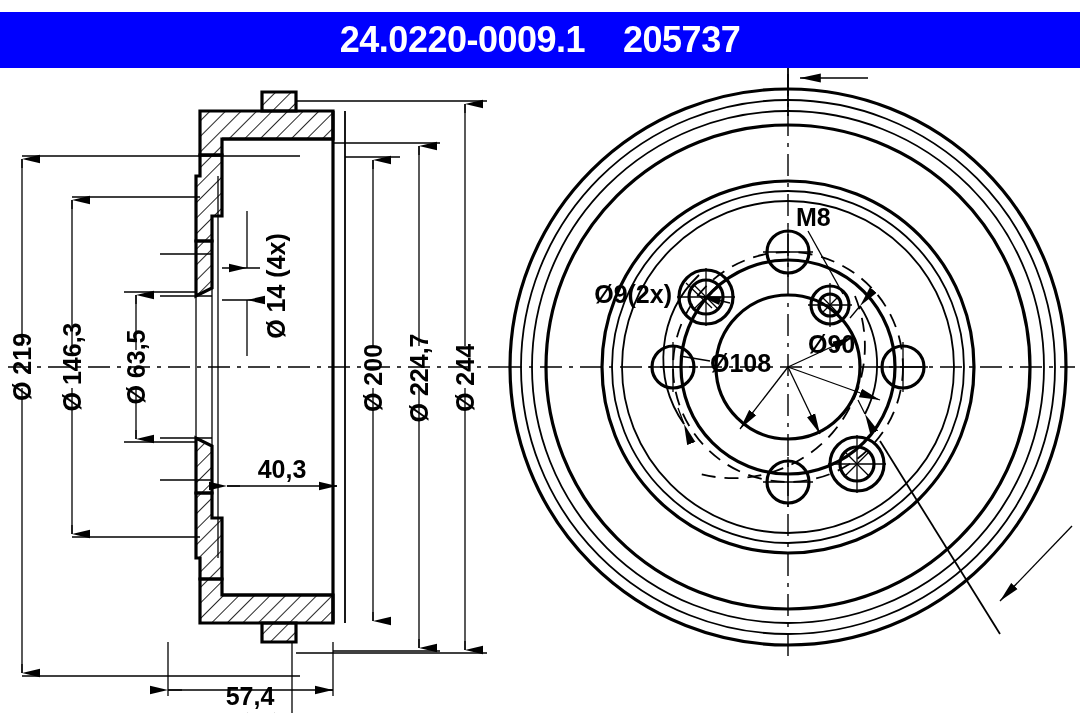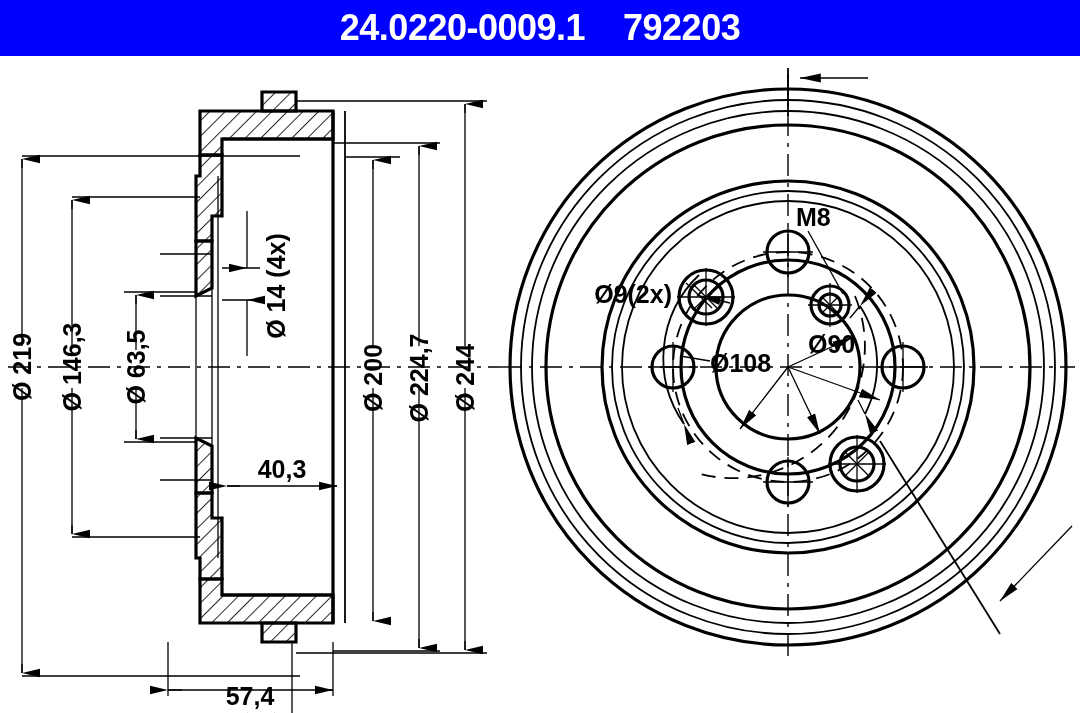--- a/index.html
+++ b/index.html
@@ -9,21 +9,21 @@
     overflow:hidden;
     position:relative;
   }
   #sheet{
     position:relative;
     width:1080px;height:713px;
     background:#ffffff;
   }
   
   #header-banner{
-    position:absolute;left:0;top:0;width:1080px;height:56px;
+    position:absolute;left:0;top:12px;width:1080px;height:56px;
     background:#0000ff;
     display:flex;align-items:center;justify-content:center;
     gap:38px;
     box-sizing:border-box;
   }
   #header-banner .hdr-txt{
     color:#ffffff;
     font-size:36px;
     font-weight:bold;
     letter-spacing:-0.5px;
@@ -53,21 +53,21 @@
     font-size:25px;font-weight:bold;fill:#000;
   }
 </style>
 </head>
 <body>
 
 <div id="sheet">
 
   <div id="header-banner">
     <span class="hdr-txt">24.0220-0009.1</span>
-    <span class="hdr-txt">792203</span>
+    <span class="hdr-txt">205737</span>
   </div>
 
   <div id="drawing">
     <svg width="1080" height="657" viewBox="0 0 1080 657">
       <defs>
         <pattern id="hatchA" width="11" height="11" patternTransform="rotate(45)" patternUnits="userSpaceOnUse">
           <line x1="0" y1="0" x2="0" y2="11" stroke="#000" stroke-width="1.7"></line>
         </pattern>
         <marker id="arrU" markerWidth="9" markerHeight="15" refX="4.5" refY="14" orient="auto">
           <polygon points="4.5,14 1.2,0 7.8,0" fill="#000"></polygon>

